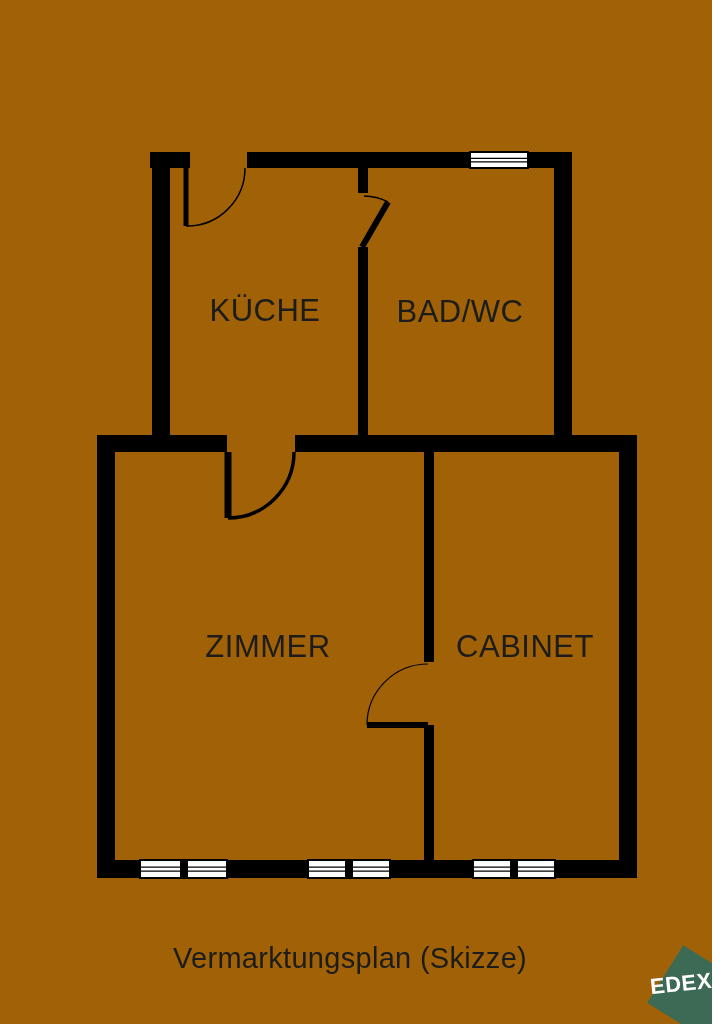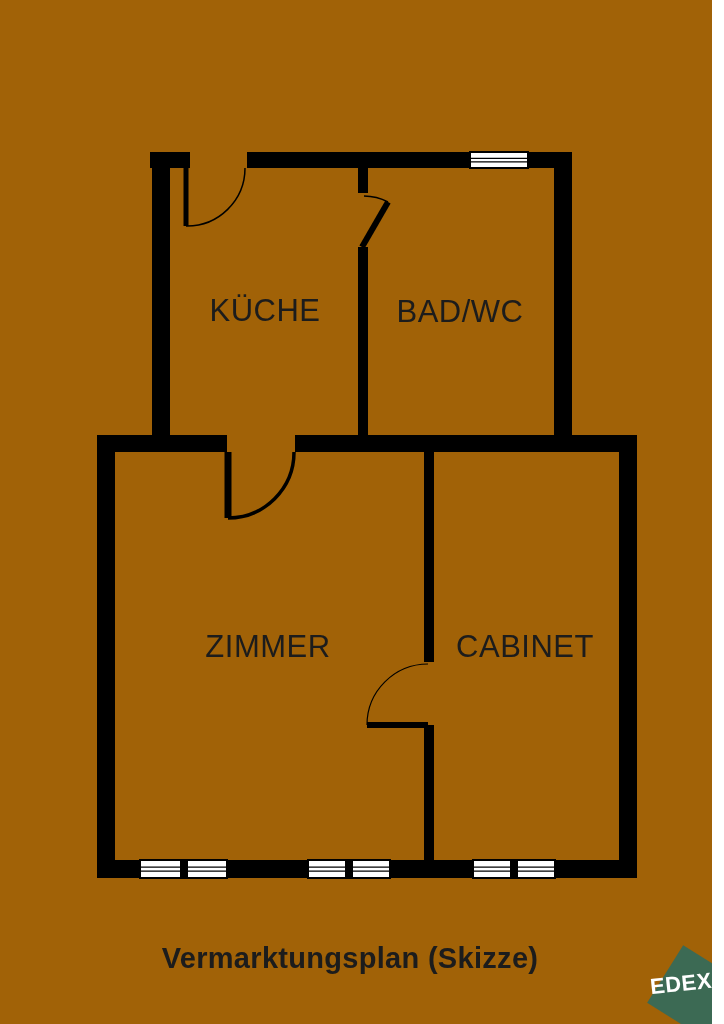--- a/index.html
+++ b/index.html
@@ -12,21 +12,20 @@
   }
   .plan-svg{position:absolute;left:0;top:0;}
   .caption{
     position:absolute;
     left:0;right:12px;
     top:942px;
     text-align:center;
     font-size:29px;
     color:#1c1c1c;
     letter-spacing:0.3px;
-    font-weight:bold;
   }
   .logo-square{
     position:absolute;
     left:660px;top:958px;
     width:68px;height:68px;
     transform:rotate(32deg);
   }
   .logo-text{
     position:absolute;
     left:650px;top:971px;

